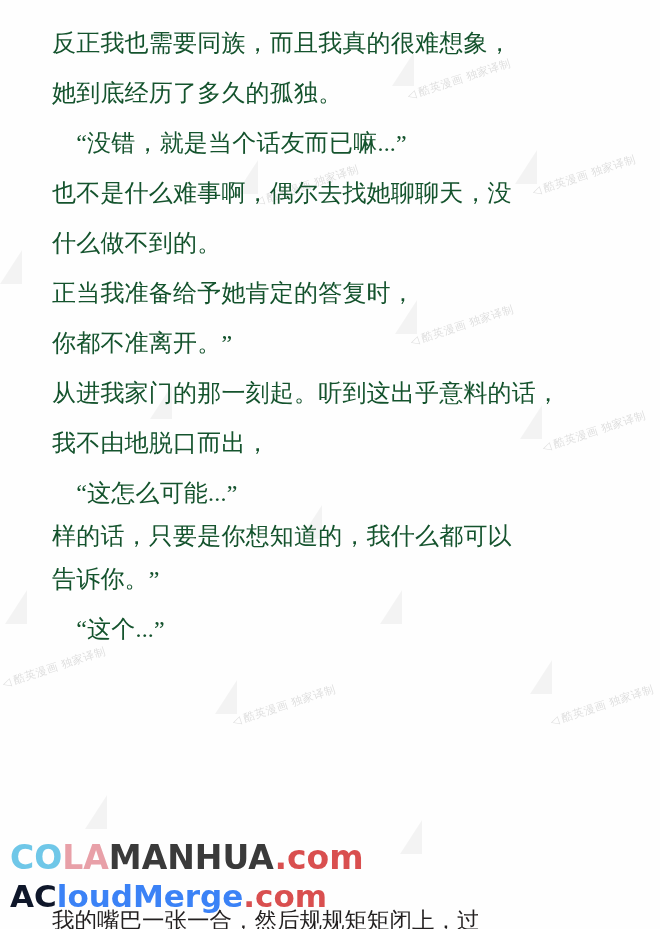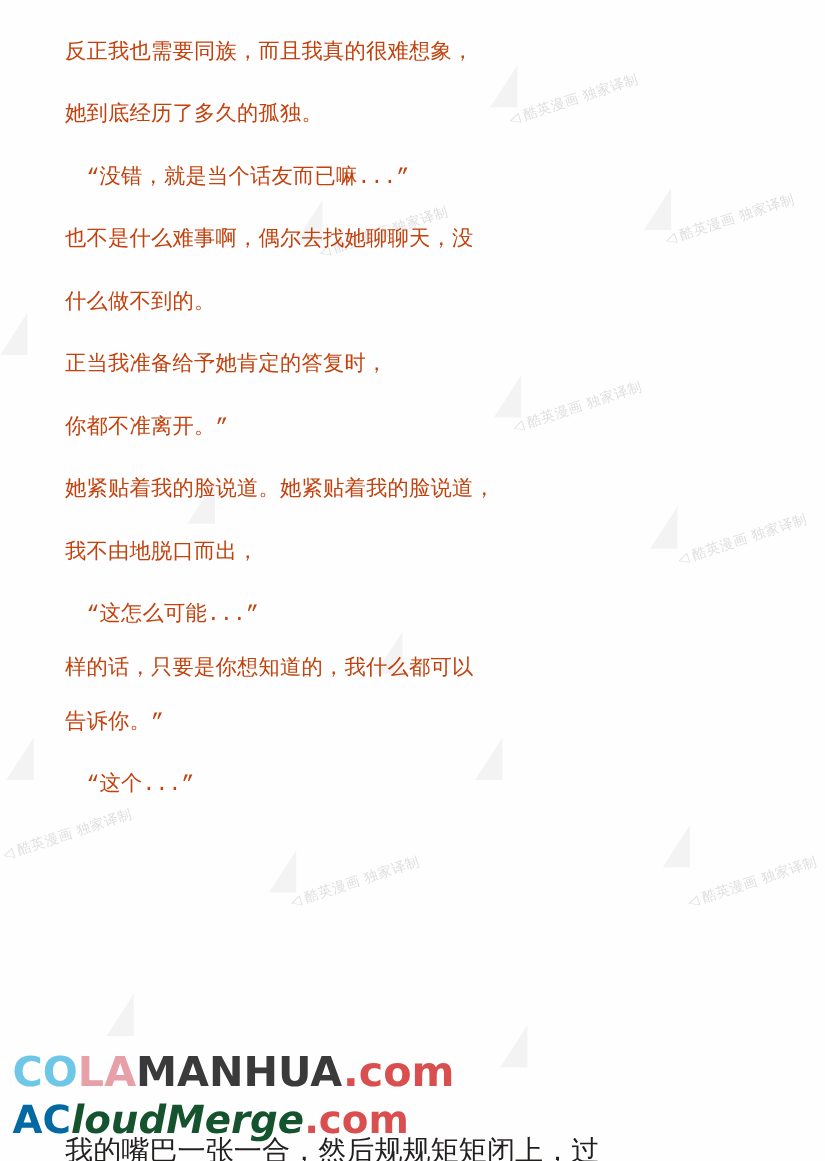--- a/index.html
+++ b/index.html
@@ -54,24 +54,24 @@
     position: absolute;
     left: 0;
     top: 0;
     width: 660px;
     padding: 18px 52px 0 52px;
     box-sizing: border-box;
     z-index: 3;
   }
 
   .line {
-    font-size: 17px;
+    font-size: 24px;
     line-height: 50px;
-    color: #c2410c;
-    font-family: Liberation Mono, monospace;
+    color: #14532d;
+    font-family: Liberation Serif, serif;
     white-space: pre;
     letter-spacing: 0.2px;
   }
   .line.tight {
     line-height: 36px;
   }
 
   
   #brand-cola {
     position: absolute;
@@ -92,22 +92,22 @@
   #brand-acloud {
     position: absolute;
     left: 10px;
     top: 878px;
     z-index: 5;
     font-family: "DejaVu Sans", sans-serif;
     font-size: 31px;
     font-weight: bold;
     white-space: nowrap;
   }
-  #brand-acloud .a1 { color: #0369a1; }
-  #brand-acloud .a2 { color: #14532d; font-style: italic; }
+  #brand-acloud .a1 { color: #0f172a; }
+  #brand-acloud .a2 { color: #3b82f6; }
   #brand-acloud .a3 { color: #d94f4f; }
 
   .clipped-bottom {
     position: absolute;
     left: 52px;
     top: 905px;
     font-size: 22.5px;
     color: #221f1f;
     font-family: "DejaVu Sans", "Liberation Sans", sans-serif;
     white-space: pre;
@@ -144,21 +144,21 @@
   <div class="wm" style="left:548px; top:698px;"><span class="tmark">◁</span><span>酷英漫画 独家译制</span></div>
 
   <div id="text-body">
     <div class="line">反正我也需要同族，而且我真的很难想象，</div>
     <div class="line">她到底经历了多久的孤独。</div>
     <div class="line">　“没错，就是当个话友而已嘛...”</div>
     <div class="line">也不是什么难事啊，偶尔去找她聊聊天，没</div>
     <div class="line">什么做不到的。</div>
     <div class="line">正当我准备给予她肯定的答复时，</div>
     <div class="line">你都不准离开。”</div>
-    <div class="line">她紧贴着我的脸说道。她紧贴着我的脸说道，</div>
+    <div class="line">从进我家门的那一刻起。听到这出乎意料的话，</div>
     <div class="line">我不由地脱口而出，</div>
     <div class="line">　“这怎么可能...”</div>
     <div class="line tight">样的话，只要是你想知道的，我什么都可以</div>
     <div class="line">告诉你。”</div>
     <div class="line">　“这个...”</div>
   </div>
 
   <div class="clipped-bottom">我的嘴巴一张一合，然后规规矩矩闭上，过</div>
 
   <div id="brand-cola">

